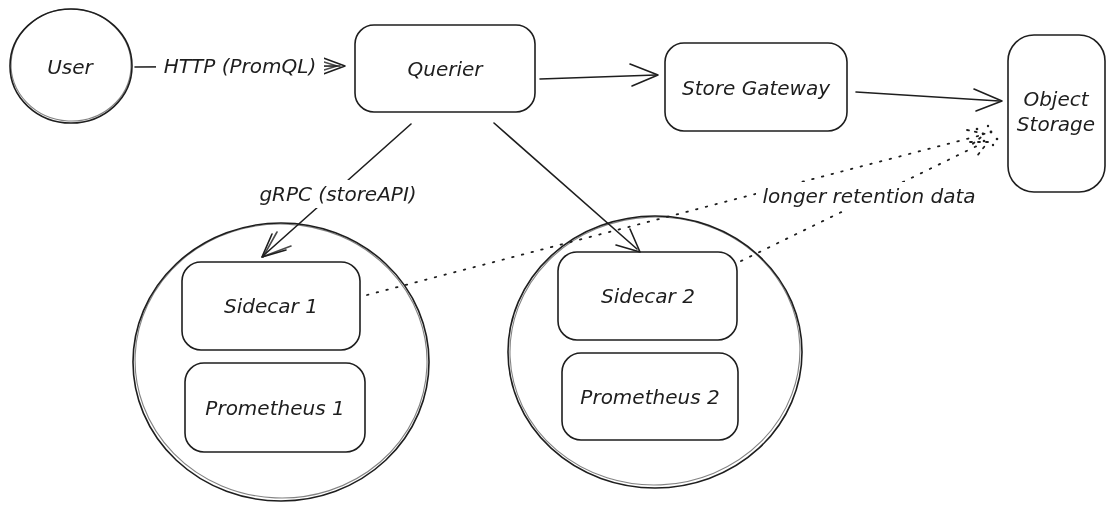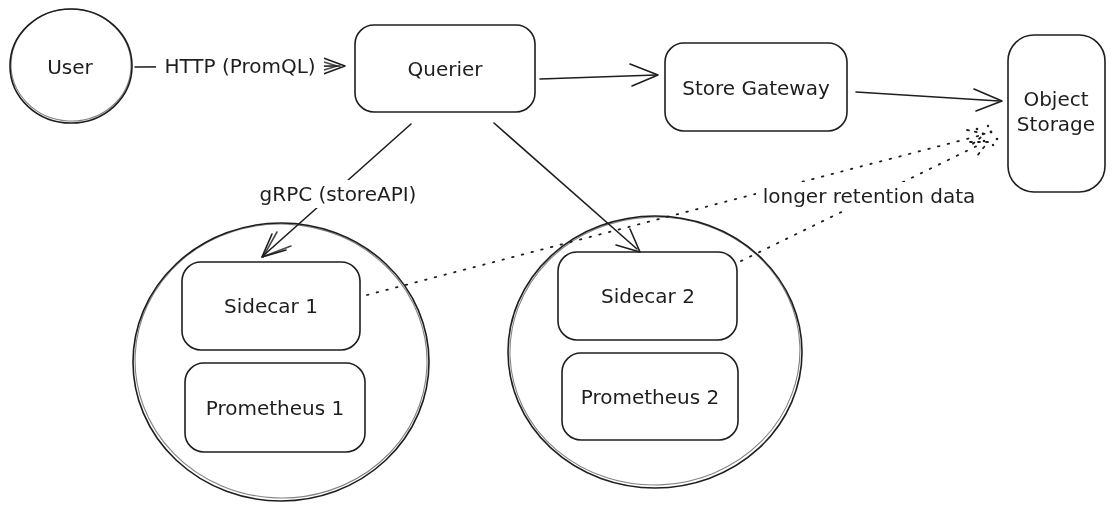--- a/index.html
+++ b/index.html
@@ -1,16 +1,16 @@
 <!DOCTYPE html>
 <html><head>
 <meta charset="utf-8">
 <style>
   html, body { margin: 0; padding: 0; background: #ffffff; }
-  .stage { width: 1114px; height: 509px; position: relative; background: #ffffff; overflow: hidden; }
+  .stage { width: 1114px; height: 509px; position: relative; background: #ffffff; overflow: hidden; font-style: italic; }
   svg { display: block; }
   .shape { fill: none; stroke: #1e1e1e; stroke-width: 1.6; stroke-linecap: round; stroke-linejoin: round; }
   .shape2 { fill: none; stroke: #1e1e1e; stroke-width: 1.1; stroke-linecap: round; opacity: 0.55; }
   .edge { fill: none; stroke: #1e1e1e; stroke-width: 1.6; stroke-linecap: round; stroke-linejoin: round; }
   .edge-dotted { fill: none; stroke: #1e1e1e; stroke-width: 1.8; stroke-linecap: round; stroke-dasharray: 1.5 8.5; }
   .arrowhead { fill: none; stroke: #1e1e1e; stroke-width: 1.6; stroke-linecap: round; stroke-linejoin: round; }
   .arrowhead-dotted { fill: none; stroke: #1e1e1e; stroke-width: 1.8; stroke-linecap: round; stroke-dasharray: 2 6; }
   .scratch { opacity: 0.8; }
   .labelbg { fill: #ffffff; stroke: none; }
   text {

